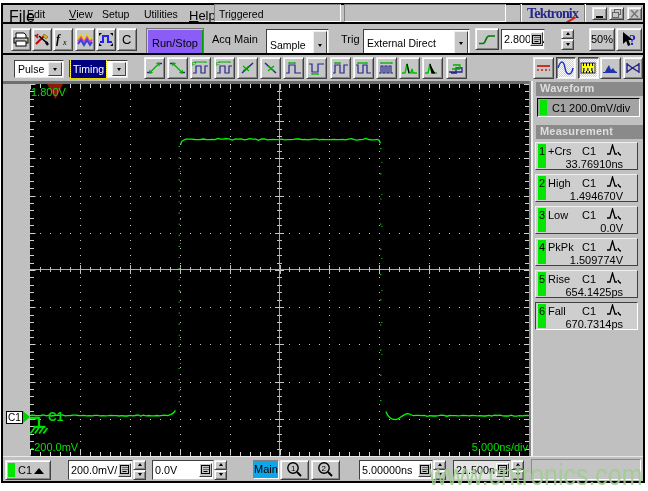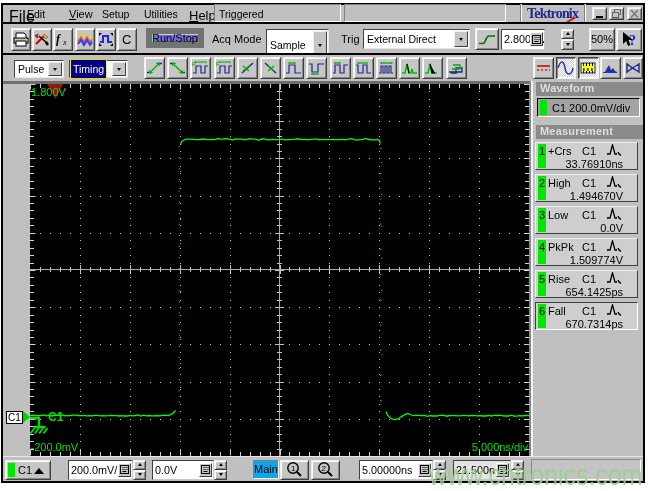--- a/index.html
+++ b/index.html
@@ -93,27 +93,27 @@
     <svg width="16" height="15" viewBox="0 0 16 15">
       <path d="M2 10h3V4h5v6h4" stroke="#2222ee" stroke-width="2" fill="none"></path>
       <path d="M1 1l3 0-3 3zM15 1l0 3-3-3zM1 14l0-3 3 3zM15 14l-3 0 3-3z" fill="#000"></path>
     </svg>
   </div>
 <div class="btn" style="left:117px;top:27.5px;width:20px;height:23px">
     <svg width="16" height="15" viewBox="0 0 16 15">
       <text x="3" y="12" font-family="Liberation Sans" font-size="13" fill="#000">C</text>
     </svg>
   </div>
-<div class="abs" style="left:146px;top:27.5px;width:58px;height:20px;background:#8b5cf6;border:6px solid #737373;box-shadow:inset 1px 1px 0 #80ff80, inset -1px -1px 0 #00a000;font-size:11px;display:flex;align-items:center;justify-content:center">Run/Stop</div>
-<div class="abs" style="left:212px;top:33px;font-size:11px">Acq Mode</div>
+<div class="abs" style="left:146px;top:27.5px;width:58px;height:30px;background:#8b5cf6;border:1px solid #737373;box-shadow:inset 1px 1px 0 #80ff80, inset -1px -1px 0 #00a000;font-size:11px;display:flex;align-items:center;justify-content:center">Run/Stop</div>
+<div class="abs" style="left:212px;top:33px;font-size:11px">Acq Main</div>
 <div class="combo" style="left:266px;top:29px;width:63px;height:32px">Sample<span class="cbtn">
       <span class="td"></span>
     </span></div>
 <div class="abs" style="left:341px;top:33px;font-size:11px">Trig</div>
-<div class="combo" style="left:363px;top:29px;width:107px;height:20px">External Direct<span class="cbtn">
+<div class="combo" style="left:363px;top:29px;width:107px;height:28px">External Direct<span class="cbtn">
       <span class="td"></span>
     </span></div>
 <div class="btn" style="left:475px;top:28px;width:24px;height:22px">
     <svg width="18" height="14" viewBox="0 0 18 14">
       <path d="M1 11.5h4c3 0 2.5-7.5 6-7.5h6" stroke="#007800" stroke-width="1.7" fill="none"></path>
     </svg>
   </div>
 <div class="field" style="left:501px;top:28.5px;width:44px;height:21px">2.800mV<span class="kp">
       <svg width="9" height="9" viewBox="0 0 9 9">
         <rect x="0.5" y="0.5" width="8" height="8" fill="none" stroke="#000"></rect>

